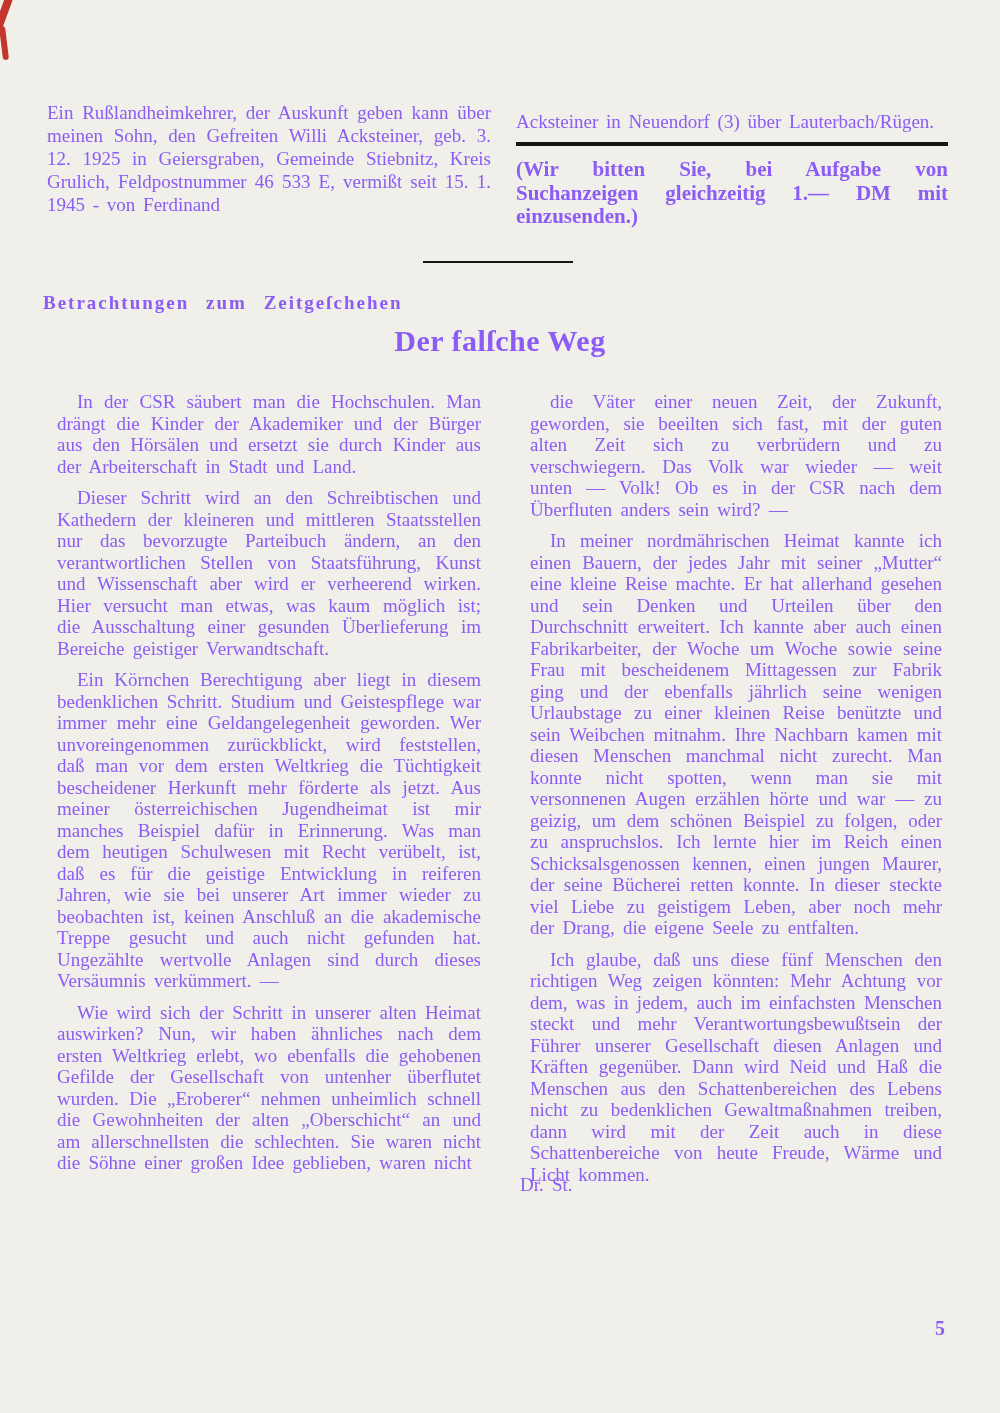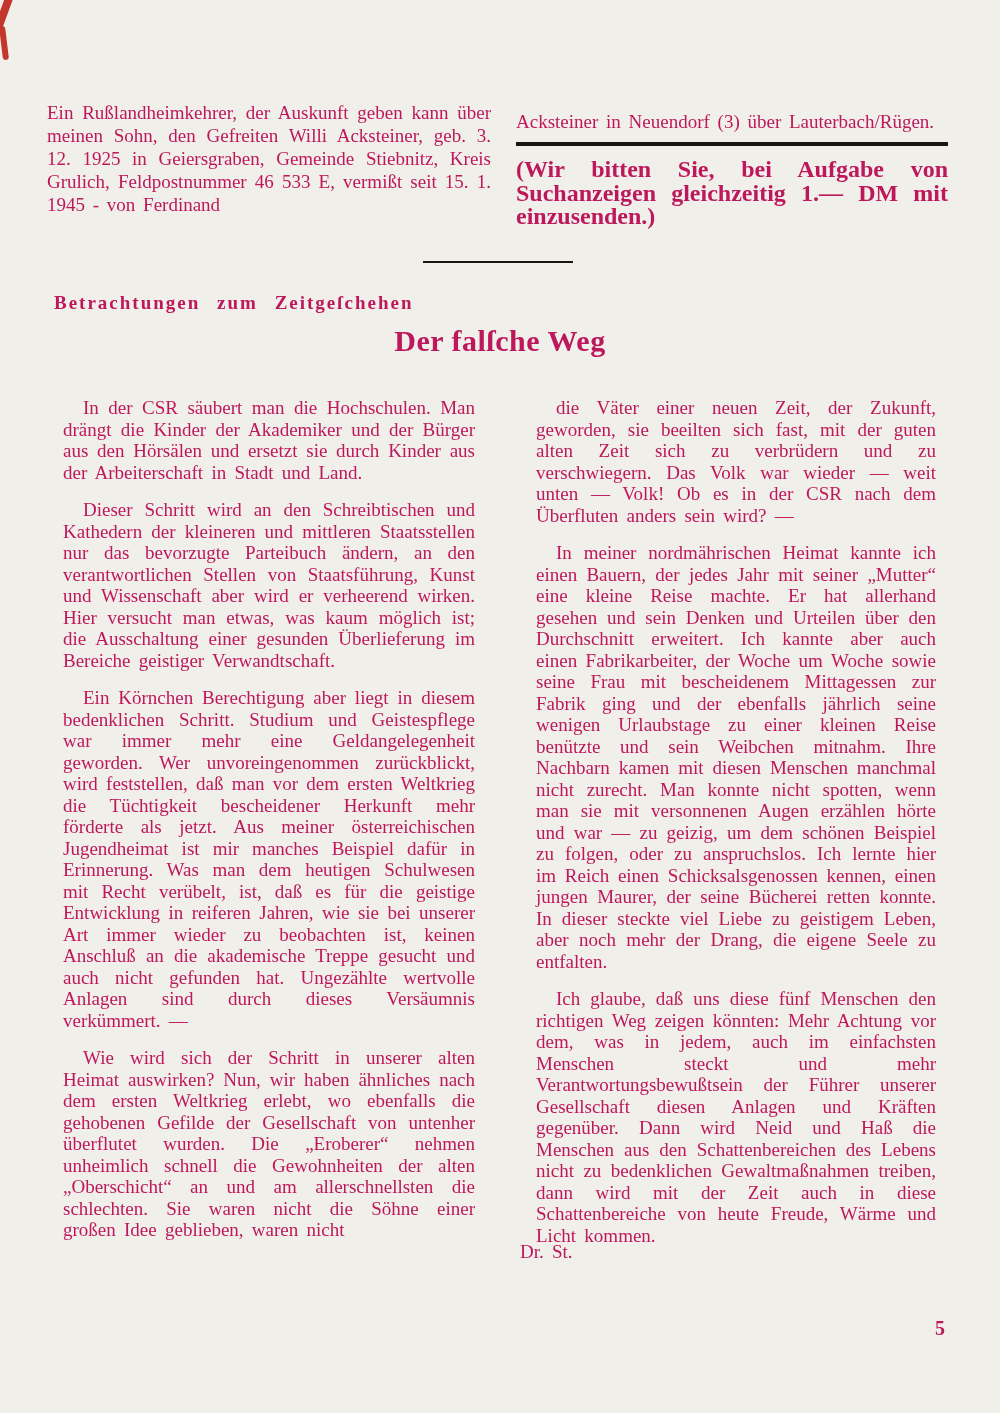--- a/index.html
+++ b/index.html
@@ -2,21 +2,21 @@
 <html lang="de"><head>
 <meta charset="utf-8">
 <style>
   html, body { margin: 0; padding: 0; }
   body { background: #f1efe9; }
   .page {
     position: relative;
     width: 1000px;
     height: 1413px;
     background: #f1efe9;
-    color: #be185d;
+    color: #8b5cf6;
     font-family: "Liberation Serif", "DejaVu Serif", serif;
     overflow: hidden;
   }
   .justified {
     font-size: 19px;
     line-height: 23px;
     text-align: justify;
     word-spacing: 3px;
   }
   .topnotice-left {
@@ -31,36 +31,36 @@
     top: 110px;
     width: 432px;
   }
   .notice-rule {
     height: 4px;
     background: #171614;
     margin: 9px 0 12px 0;
   }
   .notice-bold {
     font-weight: bold;
-    font-size: 24px;
+    font-size: 21px;
     line-height: 23.5px;
     text-align: justify;
     word-spacing: 4px;
   }
   .section-divider {
     position: absolute;
     left: 423px;
     top: 261px;
     width: 150px;
     height: 2px;
     background: #171614;
   }
   .kicker {
     position: absolute;
-    left: 54px;
+    left: 43px;
     top: 292px;
     font-size: 19px;
     font-weight: bold;
     letter-spacing: 2px;
     word-spacing: 10px;
     white-space: nowrap;
   }
   .title {
     position: absolute;
     left: 0;
@@ -75,21 +75,21 @@
   .col {
     position: absolute;
     top: 381px;
     font-size: 19px;
     line-height: 21.5px;
     text-align: justify;
     word-spacing: 3.5px;
   }
   .col-left  { left: 47px;  width: 444px; }
   .col-right { left: 520px; width: 432px; }
-  .col p { margin: 16px; text-indent: 20px; }
+  .col p { margin: 10px; text-indent: 20px; }
   .signature {
     text-align: left;
     margin-top: -21.5px;
     font-size: 19px;
     text-indent: 0;
   }
   .page-number {
     position: absolute;
     right: 55px;
     top: 1317px;

